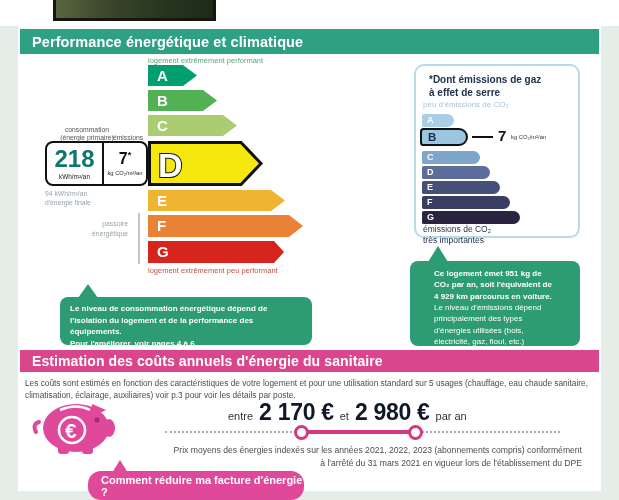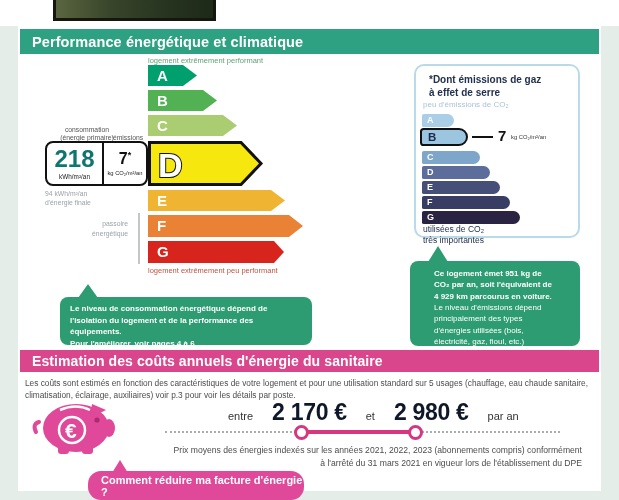--- a/index.html
+++ b/index.html
@@ -72,21 +72,21 @@
   .callout { border-radius:8px; color:#fff; z-index:3; }
   .callout .bold { font-weight:bold; }
   .tail-up { width:0; height:0; border-left:10px solid transparent; border-right:10px solid transparent; z-index:3; }
   .co-left  { left:60px; top:297px; width:252px; height:48px; padding:6px 10px; font-size:8px; line-height:1.45; font-weight:bold; }
   .co-left-tail  { left:78px; top:284px; border-bottom:14px solid #2e9c73; }
   .co-right { left:410px; top:261px; width:170px; height:85px; padding:7px 24px; font-size:8px; line-height:1.42; }
   .co-right-tail { left:428px; top:246px; border-bottom:16px solid #2e9c73; }
 
   
   .intro { left:25px; top:377px; width:575px; font-size:8.3px; color:#4c4c4c; line-height:1.5; }
-  .cost-row { left:228px; top:399px; display:flex; align-items:baseline; gap:19px; }
+  .cost-row { left:228px; top:399px; display:flex; align-items:baseline; gap:6px; }
   .cost-small { font-size:11px; color:#333; }
   .cost-big { font-size:23px; font-weight:bold; color:#0f172a; letter-spacing:-.3px; }
   .dotline { left:165px; top:431px; width:395px; border-top:2px dotted #aaadb0; }
   .solidline { left:302px; top:430px; width:113px; height:4px; border-radius:2px; }
   .knob { width:15px; height:15px; border-radius:50%; background:#fff; border:3.5px solid #d6377e; top:425px; z-index:2; }
   .notes { left:120px; top:444px; width:462px; text-align:right; font-size:8.6px; color:#4c4c4c; line-height:1.5; }
 
   .bubble { left:88px; top:471px; width:216px; height:29px; border-radius:13px; padding:3px 0 0 13px; z-index:6; }
   .bubble-title { color:#fff; font-weight:bold; font-size:11px; }
   .bubble-sub { color:#fff; font-size:7.5px; margin-top:1px; }
@@ -191,21 +191,21 @@
         <span>E</span>
       </div>
     <div class="cbar cb-f" style="background-color: rgb(56, 62, 99);">
         <span>F</span>
       </div>
     <div class="cbar cb-g" style="background-color: rgb(42, 35, 66);">
         <span>G</span>
       </div>
 
     <div class="co2-high">
-      <div>utilisées de CO₂</div>
+      <div>émissions de CO₂</div>
       <div>très importantes</div>
     </div>
   </div>
 
   <div class="abs tail-up co-left-tail"></div>
   <div class="abs callout co-left" style="background-color: rgb(46, 156, 115);">
     <div>Le niveau de consommation énergétique dépend de l'isolation du logement et de la performance des équipements.</div>
     <div>Pour l'améliorer, voir pages 4 à 6</div>
   </div>
 

